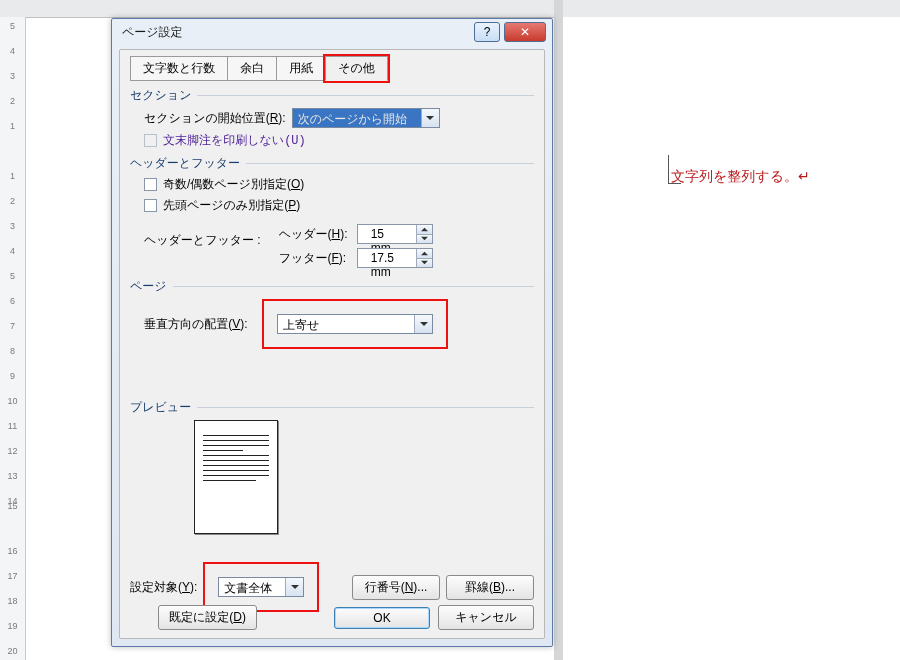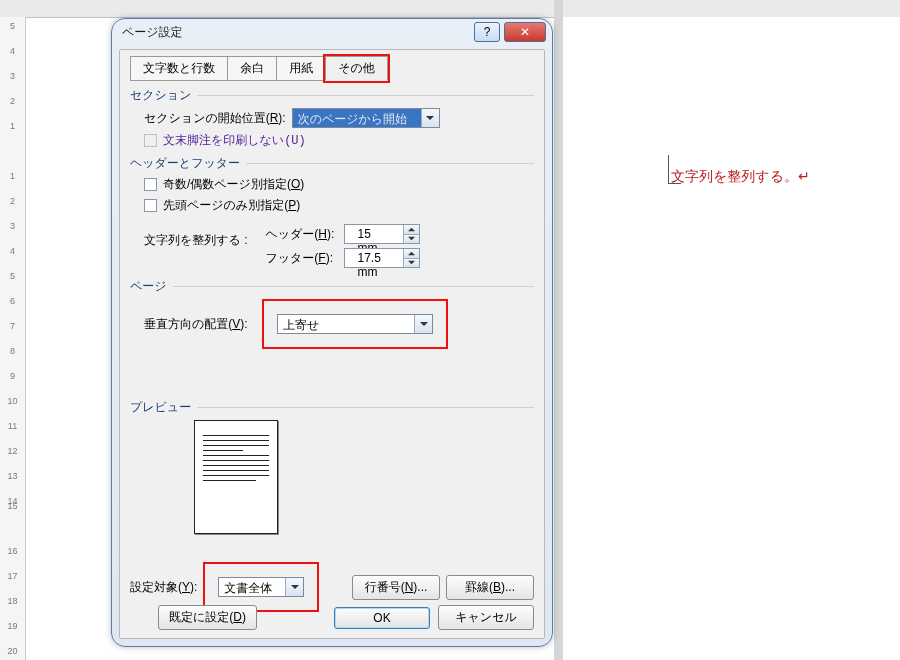--- a/index.html
+++ b/index.html
@@ -11,21 +11,21 @@
 .v-ruler .tick{position:absolute;left:0;right:0;text-align:center;font-size:9px;color:#7a7a7a;}
 .doc-area{position:absolute;left:563px;top:17px;right:0;bottom:0;background:#d5d6d8;}
 .doc-page{position:absolute;left:0;top:0;right:0;bottom:0;background:#fff;}
 .cursor-mark{position:absolute;left:668px;top:155px;width:12px;height:28px;border-left:1px solid #555;border-bottom:1px solid #555;}
 .doc-text{position:absolute;left:671px;top:168px;font-family:Liberation Serif, serif;font-size:14px;color:#b91c1c;}
 .gap{position:absolute;left:554px;top:0;width:9px;bottom:0;background:#d5d6d8;}
 
 
 .dlg{position:absolute;left:111px;top:18px;width:440px;height:627px;
      background:linear-gradient(#e9eff7,#dfe7f2);
-     border:1px solid #5b7aa8;border-radius:14px;box-shadow:0 0 6px rgba(0,0,0,.25);}
+     border:1px solid #5b7aa8;border-radius:2px;box-shadow:0 0 6px rgba(0,0,0,.25);}
 .titlebar{height:26px;display:flex;align-items:center;padding:0 6px 0 10px;}
 .titlebar .title{flex:1;color:#1a1a1a;font-size:12px;}
 .titlebar .btn{height:18px;border:1px solid #4f6d96;border-radius:3px;margin-left:4px;display:flex;align-items:center;justify-content:center;cursor:pointer;}
 .titlebar .help{width:24px;background:linear-gradient(#eaf3fd,#c7ddf6);}
 .titlebar .close{width:40px;background:linear-gradient(#e67a72,#c83a2e);color:#fff;}
 .titlebar .help span,.titlebar .close span{font-size:12px;line-height:1;}
 .dlg-body{position:absolute;left:7px;right:7px;top:30px;bottom:7px;background:#f0f0f0;border:1px solid #b8b8b8;border-radius:2px;padding:6px 10px 10px 10px;box-sizing:border-box;}
 
 
 .tabs{display:flex;gap:0;margin-bottom:6px;}
@@ -159,21 +159,21 @@
       <div class="indent">
         <div class="row">
           <span class="chk"></span>
           <span class="lbl"><span>奇数/偶数ページ別指定(</span><span class="u">O</span>)</span>
         </div>
         <div class="row">
           <span class="chk"></span>
           <span class="lbl"><span>先頭ページのみ別指定(</span><span class="u">P</span>)</span>
         </div>
         <div class="row" style="align-items:flex-start;margin-top:6px">
-          <span class="lbl" style="padding-top:12px">文字列を整列する :</span>
+          <span class="lbl" style="padding-top:12px">ヘッダーとフッター :</span>
           <div style="margin-left:18px">
             <div class="row">
               <span class="lbl" style="width:78px"><span>ヘッダー(</span><span class="u">H</span>):</span>
               <div class="spin" style="width:76px">
                 <div class="val">15 mm</div>
                 <div class="btns">
                     <div>
                       <svg viewBox="0 0 8 8" width="7" height="7">
                         <path d="M0 6 L4 2 L8 6 Z" fill="#333"></path>
                       </svg>

